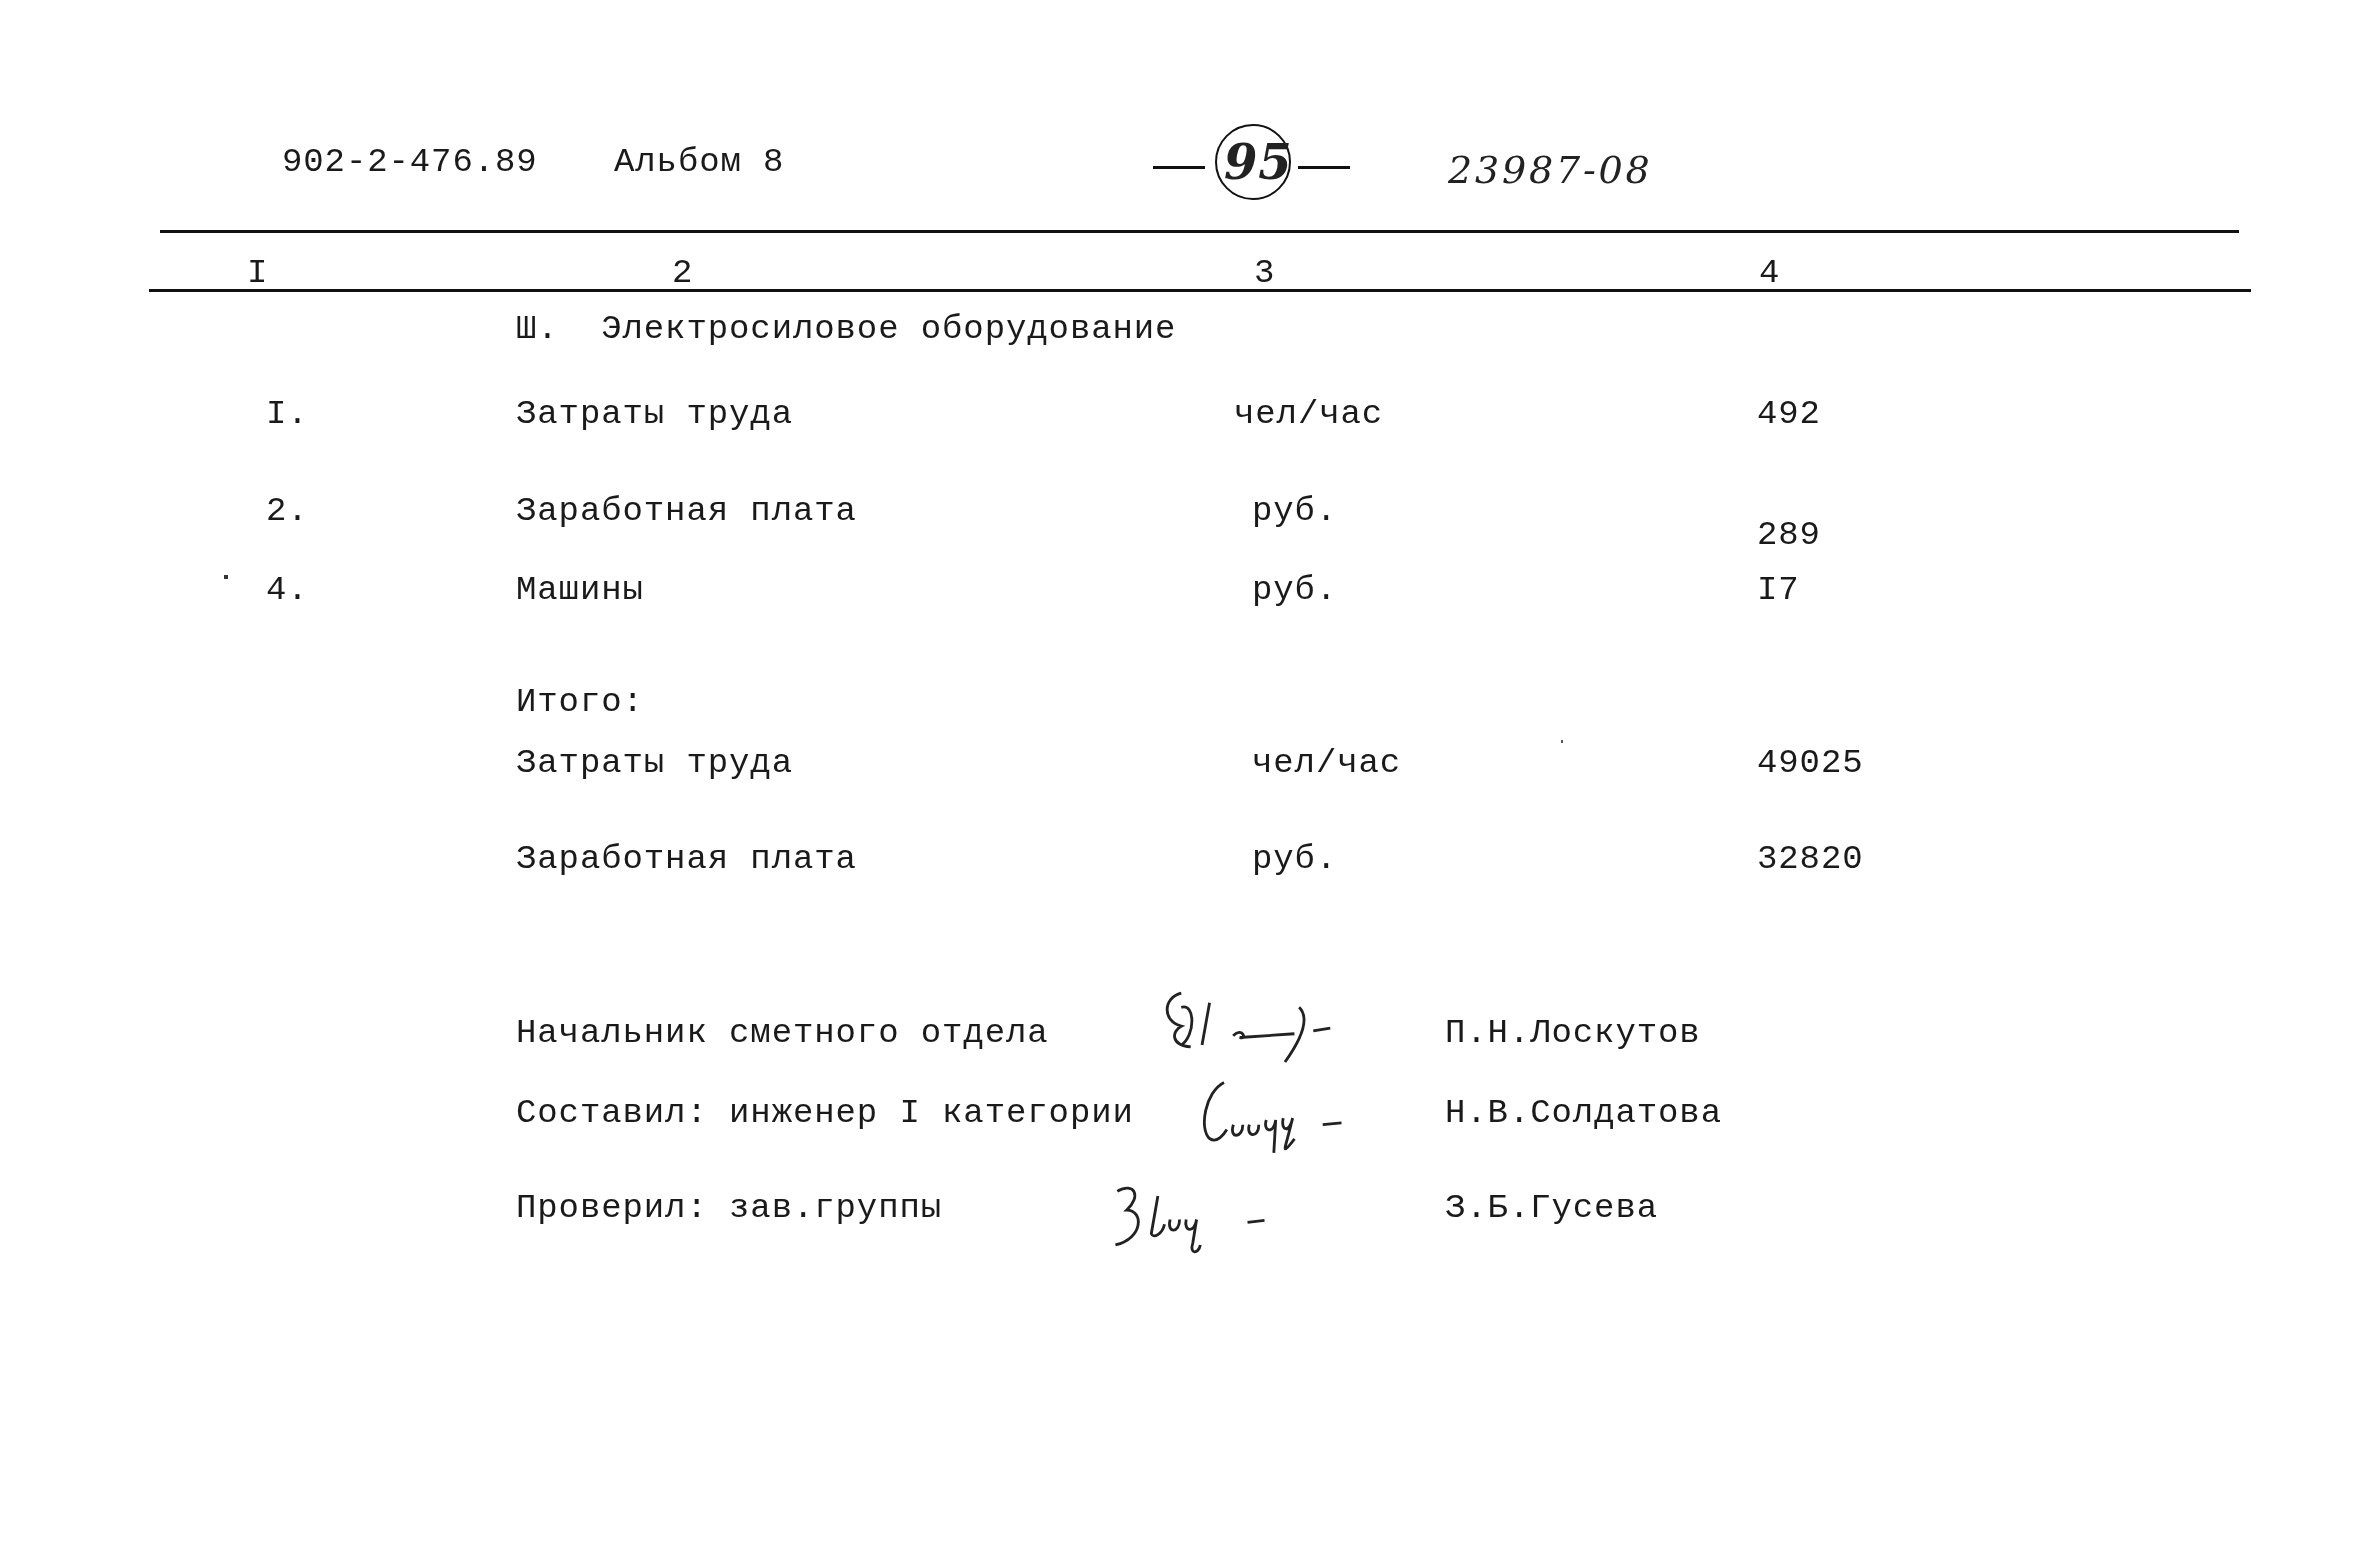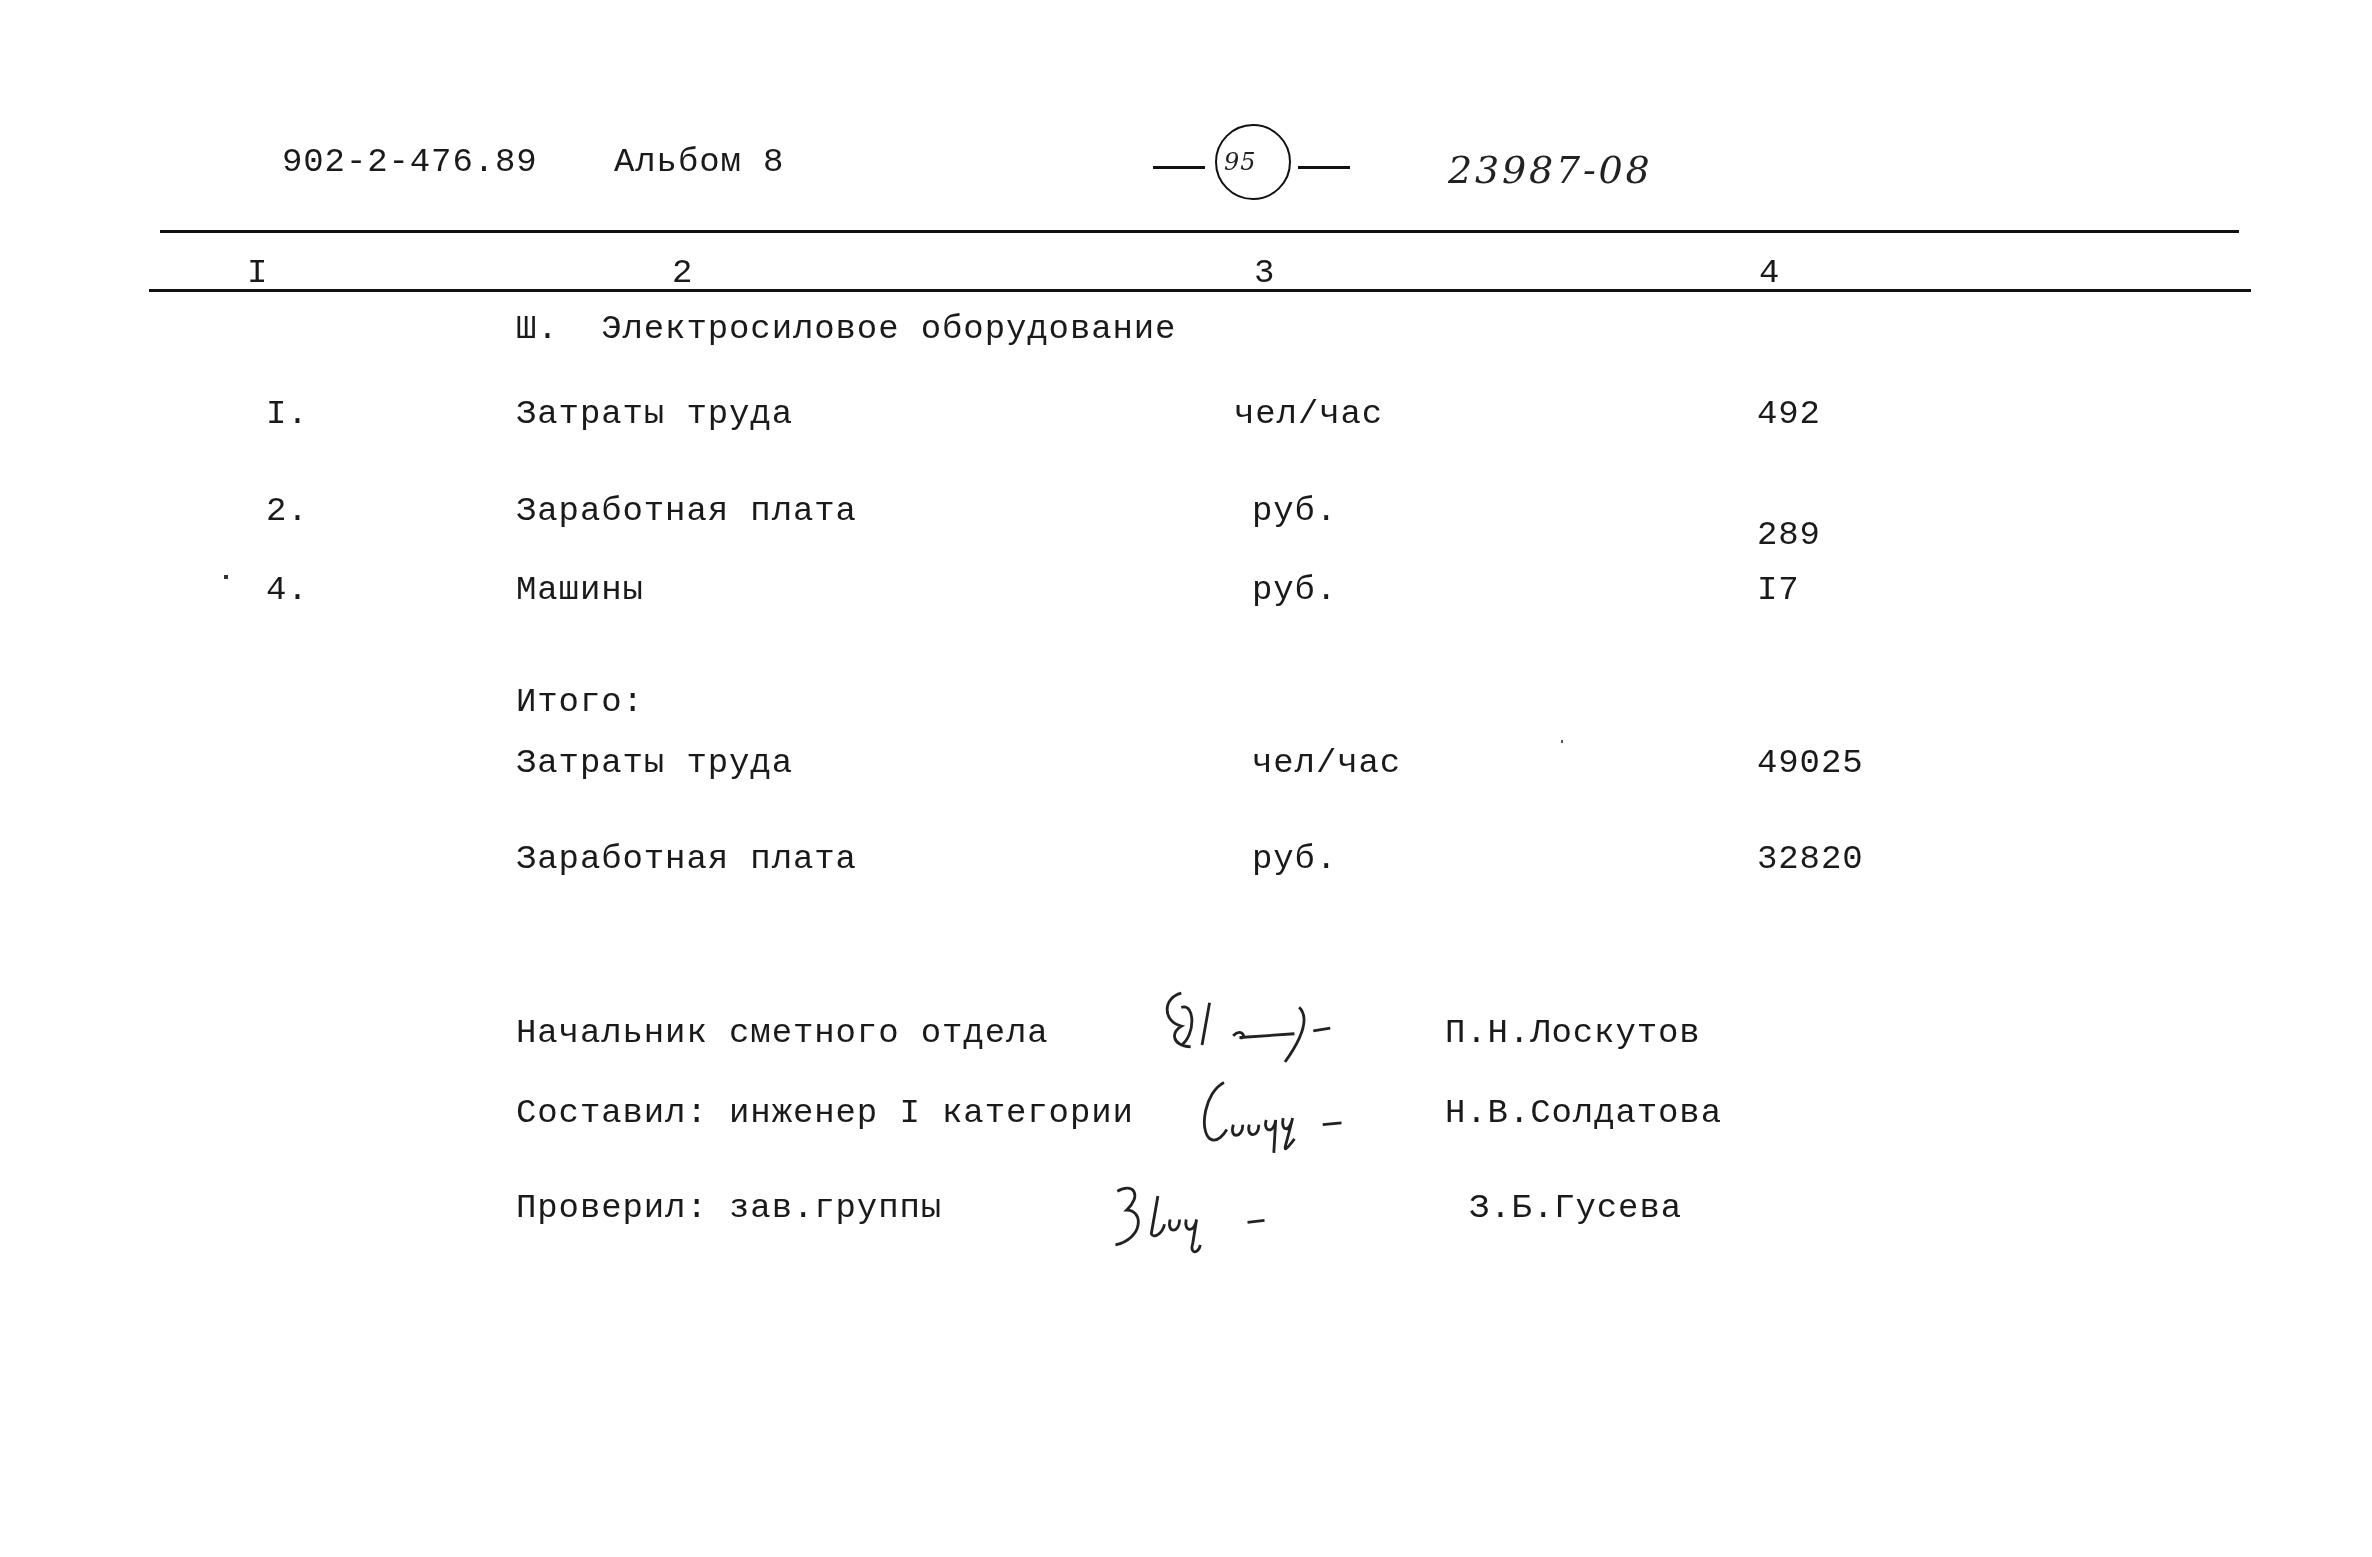--- a/index.html
+++ b/index.html
@@ -14,21 +14,21 @@
   .sig { position:absolute; }
 </style>
 </head>
 <body>
 
 <div class="t mono" style="left:282px;top:143px;">902-2-476.89</div>
 <div class="t mono" style="left:614px;top:143px;">Альбом 8</div>
 
 <div class="dash" style="left:1153px;top:166px;width:52px;"></div>
 <div class="circle" style="left:1215px;top:124px;"></div>
-<div class="t hand" style="left:1224px;top:143px;width:56px;font-size:24px;">95</div>
+<div class="t hand" style="left:1224px;top:143px;width:56px;text-align:center;font-size:48px;font-weight:bold;">95</div>
 <div class="dash" style="left:1298px;top:166px;width:52px;"></div>
 
 <div class="t hand" style="left:1448px;top:151px;font-size:38px;letter-spacing:2.8px;">23987-08</div>
 
 <div class="rule" style="left:160px;top:230px;width:2079px;"></div>
 <div class="t mono" style="left:247px;top:254px;">I</div>
 <div class="t mono" style="left:672px;top:254px;">2</div>
 <div class="t mono" style="left:1254px;top:254px;">3</div>
 <div class="t mono" style="left:1759px;top:254px;">4</div>
 <div class="rule" style="left:149px;top:289px;width:2102px;"></div>
@@ -78,18 +78,18 @@
   <svg class="sig" style="left:1191px;top:1073px;" width="207" height="94" viewBox="0 0 220 100">
     <path d="M35 10 C15 20 8 60 20 70 C28 75 35 65 38 60 M45 55 C40 70 55 70 55 55 M62 55 C58 68 72 70 72 55 M80 50 C76 62 88 66 90 50 L88 85 M98 48 C95 62 105 64 108 48 L105 60 C100 80 95 90 110 70 M140 55 L160 53" stroke="#222" stroke-width="3" fill="none"></path>
   </svg>
   <div class="t mono" style="left:1445px;top:1094px;">Н.В.Солдатова</div>
 </div>
 <div>
   <div class="t mono" style="left:516px;top:1189px;">Проверил: зав.группы</div>
   <svg class="sig" style="left:1106px;top:1177px;" width="217" height="85" viewBox="0 0 230 90">
     <path d="M12 15 C30 5 38 20 22 35 C40 35 40 65 10 72 M55 20 L48 60 C50 66 60 60 62 50 M68 45 C64 60 78 60 78 45 M85 45 C82 58 94 60 96 45 L92 70 C88 82 98 82 100 72 M150 48 L168 46" stroke="#222" stroke-width="3" fill="none"></path>
   </svg>
-  <div class="t mono" style="left:1445px;top:1189px;margin-left:24px;">З.Б.Гусева</div>
+  <div class="t mono" style="left:1445px;top:1189px;">З.Б.Гусева</div>
 </div>
 
 <div style="position:absolute;left:224px;top:575px;width:3.8px;height:3.8px;background:#333;"></div>
 <div style="position:absolute;left:1561px;top:740px;width:1.9px;height:2.8px;background:#555;"></div>
 
 
 </body></html>

